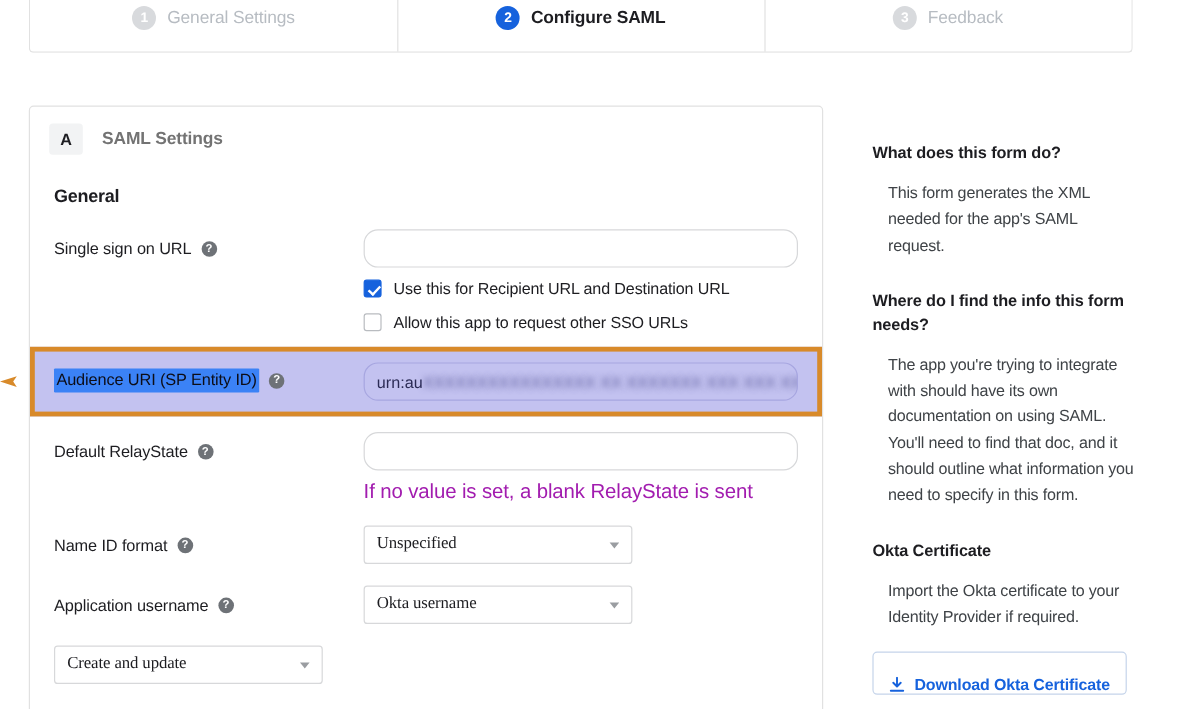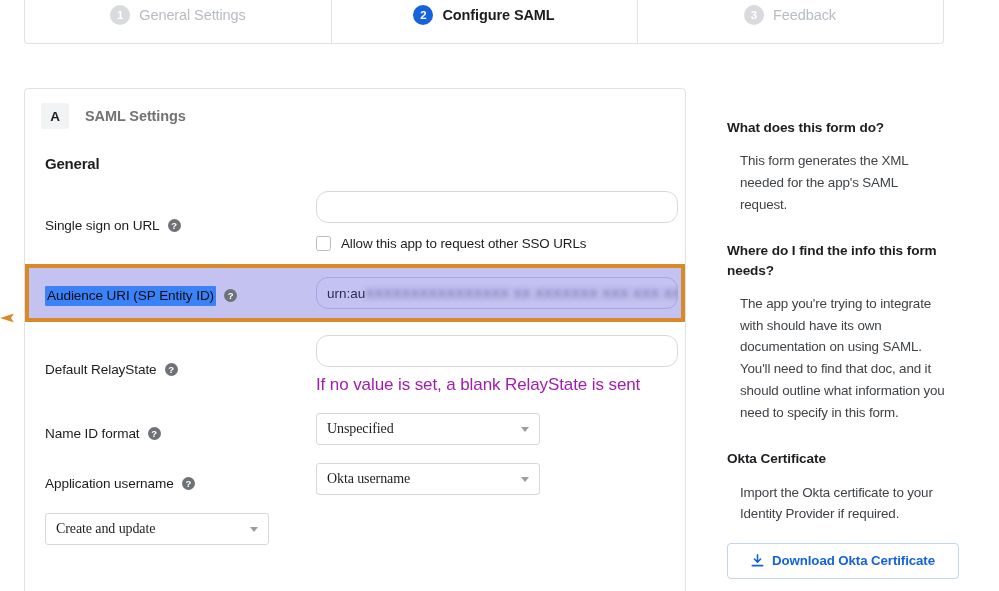--- a/index.html
+++ b/index.html
@@ -94,24 +94,23 @@
     font-size: 15px; font-weight: 700; color: #1d1d21;
     padding: 26px 0 0 20px;
     letter-spacing: -0.2px;
   }
 
   
   .rows { position: relative; margin-top: 10px; }
   .row {
     position: relative;
     display: flex;
-    align-items: center;
+    align-items: flex-start;
     padding: 9px 0 9px 20px;
     min-height: 40px;
-    gap: 13px;
   }
   .row-label {
     width: 258px;
     flex: none;
     font-size: 13.6px;
     color: #1d1d21;
     display: flex;
     align-items: center;
     gap: 8px;
     padding-top: 9px;
@@ -266,26 +265,26 @@
   .help-h.spaced { margin-top: 26px; }
   .help-p {
     font-size: 13.4px;
     color: #3f4347;
     line-height: 1.62;
     margin: 13px;
     letter-spacing: -0.15px;
   }
   .dl-btn {
     margin-top: 18px;
-    width: 232px; height: 36px;
+    width: 212px; height: 36px;
     border: 1px solid #c5d4ea;
     border-radius: 4px;
     background: #ffffff;
     display: flex;
-    align-items: center;
+    align-items: flex-end;
     justify-content: center;
     gap: 8px;
     cursor: pointer;
   }
   .dl-btn span.t {
     font-size: 13.3px;
     font-weight: 700;
     color: #1662dd;
     letter-spacing: -0.1px;
   }
@@ -321,20 +320,24 @@
 
     <div class="rows">
 
       <div class="row">
         <div class="row-label">
           <span>Single sign on URL</span>
           <span class="help-icon">?</span>
         </div>
         <div class="row-field">
           <input class="text-input" type="text" value="" style="">
+          <div class="check-line">
+            <div class="cbox checked"></div>
+            <div class="check-label">Use this for Recipient URL and Destination URL</div>
+          </div>
           <div class="check-line second">
             <div class="cbox"></div>
             <div class="check-label">Allow this app to request other SSO URLs</div>
           </div>
         </div>
       </div>
 
       <div class="row highlight">
         <div class="row-label">
           <span class="label-selected">Audience URI (SP Entity ID)</span>

